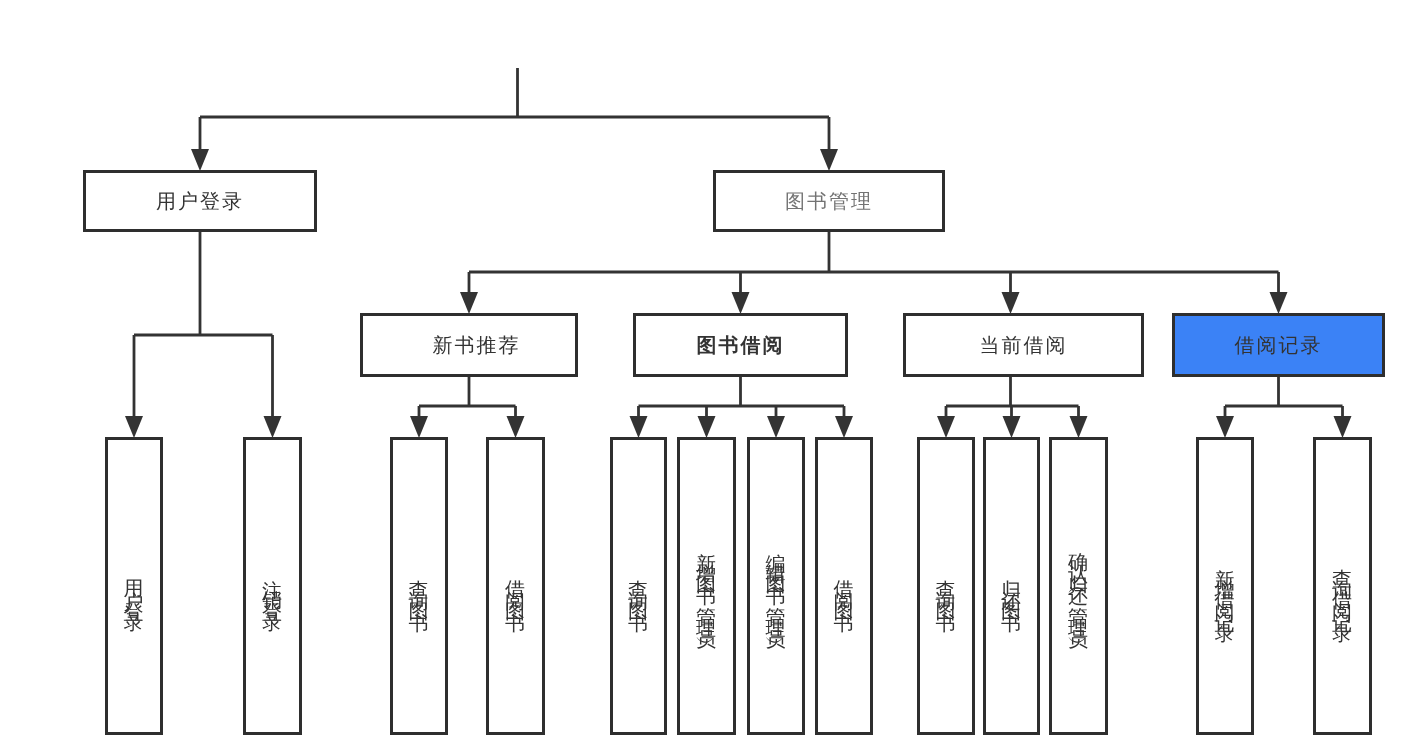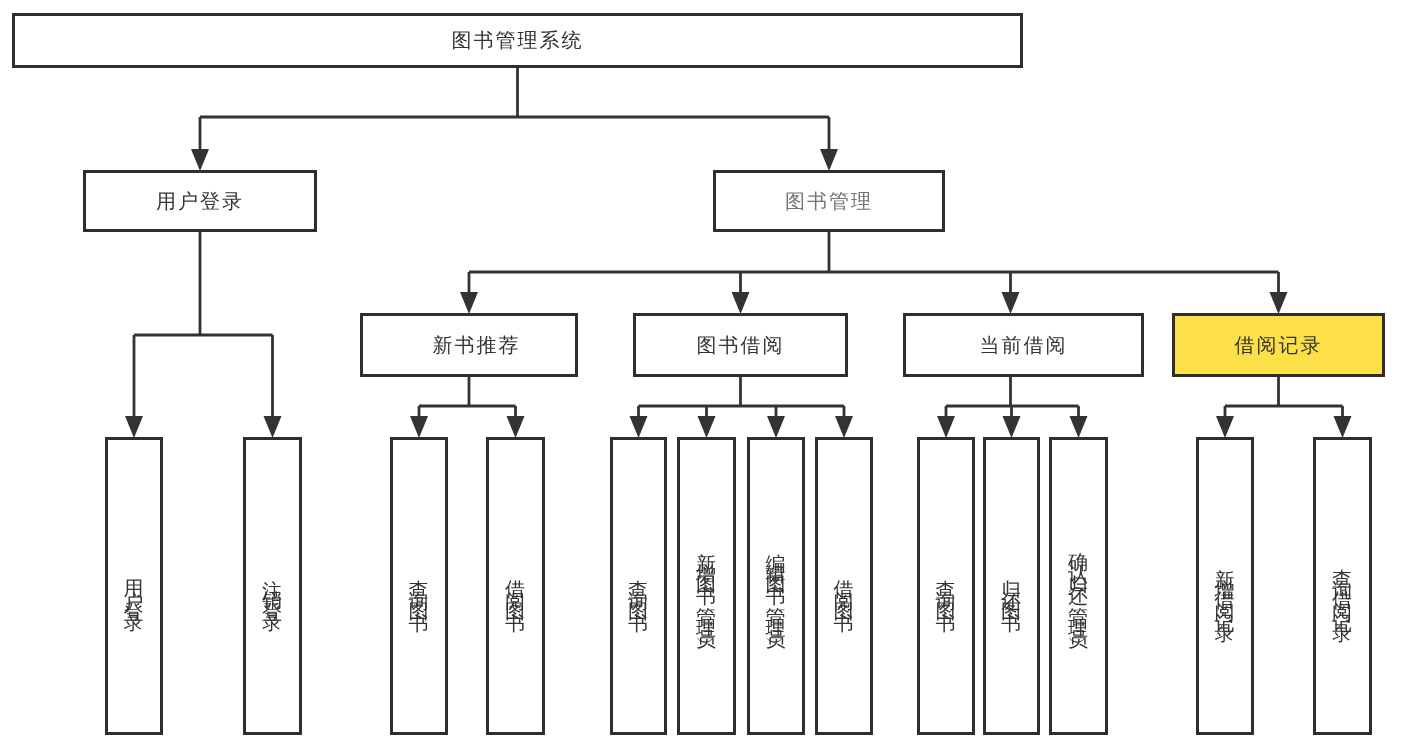--- a/index.html
+++ b/index.html
@@ -108,39 +108,36 @@
       <line x1="1078.5" y1="406" x2="1078.5" y2="418" stroke="#333333" stroke-width="2.8"></line>
       <polygon points="1069.5,416 1087.5,416 1078.5,438" fill="#333333"></polygon>
       <line x1="1278.5" y1="377" x2="1278.5" y2="406" stroke="#333333" stroke-width="2.8"></line>
       <line x1="1225" y1="406" x2="1342.5" y2="406" stroke="#333333" stroke-width="2.8"></line>
       <line x1="1225" y1="406" x2="1225" y2="418" stroke="#333333" stroke-width="2.8"></line>
       <polygon points="1216,416 1234,416 1225,438" fill="#333333"></polygon>
       <line x1="1342.5" y1="406" x2="1342.5" y2="418" stroke="#333333" stroke-width="2.8"></line>
       <polygon points="1333.5,416 1351.5,416 1342.5,438" fill="#333333"></polygon>
     </svg>
 
-<div class="node" style="left: 12px; top: 13px; width: 1011px; height: 55px; border-color: rgb(46, 46, 46); background: rgb(255, 255, 255); color: rgb(51, 51, 51);">
-      <span class="lbl">图书管理系统</span>
-    </div>
     <div class="node" style="left: 83px; top: 170px; width: 234px; height: 62px; border-color: rgb(46, 46, 46); background: rgb(255, 255, 255); color: rgb(51, 51, 51);">
       <span class="lbl">用户登录</span>
     </div>
     <div class="node" style="left: 713px; top: 170px; width: 232px; height: 62px; border-color: rgb(46, 46, 46); background: rgb(255, 255, 255); color: #737373;">
       <span class="lbl">图书管理</span>
     </div>
     <div class="node" style="left: 360px; top: 313px; width: 218px; height: 64px; border-color: rgb(46, 46, 46); background: rgb(255, 255, 255); color: rgb(51, 51, 51); padding-left: 15px;">
       <span class="lbl">新书推荐</span>
     </div>
-    <div class="node" style="left: 633px; top: 313px; width: 215px; height: 64px; border-color: rgb(46, 46, 46); background: rgb(255, 255, 255); color: rgb(51, 51, 51);">
+    <div class="node" style="left: 633px; top: 313px; width: 215px; height: 64px; border-color: rgb(46, 46, 46); background: rgb(255, 255, 255); color: rgb(51, 51, 51); font-weight: bold;">
       <span class="lbl">图书借阅</span>
     </div>
     <div class="node" style="left: 903px; top: 313px; width: 241px; height: 64px; border-color: rgb(46, 46, 46); background: rgb(255, 255, 255); color: rgb(51, 51, 51);">
       <span class="lbl">当前借阅</span>
     </div>
-    <div class="node" style="left: 1172px; top: 313px; width: 213px; height: 64px; border-color: rgb(46, 46, 46); background: #fde047; color: rgb(51, 51, 51);">
+    <div class="node" style="left: 1172px; top: 313px; width: 213px; height: 64px; border-color: rgb(46, 46, 46); background: #3b82f6; color: rgb(51, 51, 51);">
       <span class="lbl">借阅记录</span>
     </div>
     <div class="node vertical" style="left: 105px; top: 437px; width: 58px; height: 298px; border-color: rgb(46, 46, 46); background: rgb(255, 255, 255); color: rgb(51, 51, 51);">
       <span class="lbl">用户登录</span>
     </div>
     <div class="node vertical" style="left: 243px; top: 437px; width: 59px; height: 298px; border-color: rgb(46, 46, 46); background: rgb(255, 255, 255); color: rgb(51, 51, 51);">
       <span class="lbl">注销登录</span>
     </div>
     <div class="node vertical" style="left: 390px; top: 437px; width: 58px; height: 298px; border-color: rgb(46, 46, 46); background: rgb(255, 255, 255); color: rgb(51, 51, 51);">
       <span class="lbl">查询图书</span>

